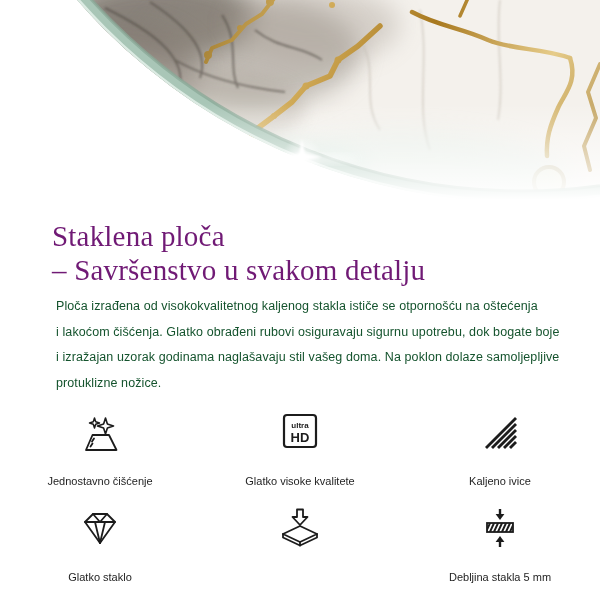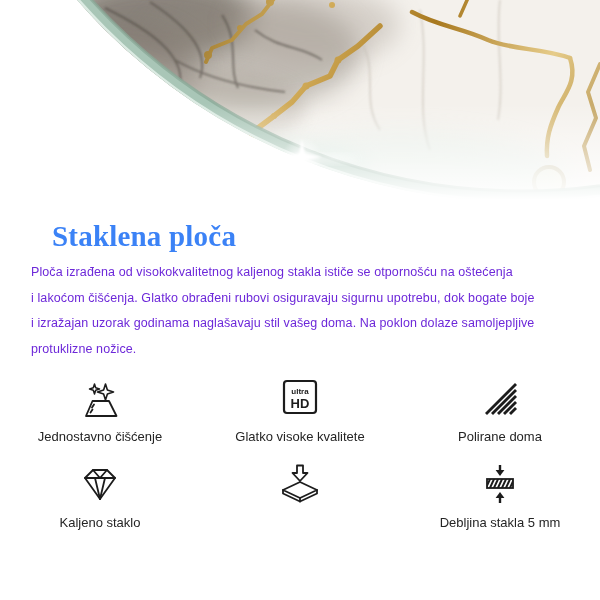--- a/index.html
+++ b/index.html
@@ -6,47 +6,47 @@
   body{
     width:600px;height:600px;background:#ffffff;overflow:hidden;
     font-family:"Liberation Sans", sans-serif;
     -webkit-font-smoothing:antialiased;
   }
   .hero{position:relative;width:600px;height:215px;background:#fff;}
   .hero svg{display:block;}
   .headline{
     margin:4px 8px 0 52px;
     font-family:"Liberation Serif", serif;
-    font-weight:700;
+    font-weight:400;
     font-size:29px;line-height:34px;
-    color:#3b82f6;letter-spacing:0.2px;
+    color:#701a75;letter-spacing:0.2px;
   }
   .headline span{display:block;}
   .description{
-    margin:7px 0 0 31px;
+    margin:7px 0 0 56px;
     width:520px;
     font-size:12.5px;line-height:25.5px;
-    color:#6d28d9;
+    color:#14532d;
     white-space:pre-line;
     letter-spacing:0.1px;
   }
   .features{
     margin-top:14px;
     display:grid;
     grid-template-columns:1fr 1fr 1fr;
     row-gap:18px;
     justify-items:center;
   }
   .feature{
     display:flex;flex-direction:column;align-items:center;
     width:190px;text-align:right;
   }
   .feature .icon{width:44px;height:44px;}
   .feature .label{
-    margin-top:10px;font-size:13px;line-height:14px;color:#242424;
+    margin-top:20px;font-size:11px;line-height:14px;color:#242424;
   }
 </style>
 </head>
 <body>
 
 <div class="hero">
   <svg width="600" height="215" viewBox="0 0 600 215">
     <defs>
       <clipPath id="plateClip">
           <circle cx="522" cy="-389" r="591"></circle>
@@ -136,20 +136,21 @@
       <circle cx="302" cy="157" r="20" fill="url(#glow)" opacity="0.95"></circle>
       <ellipse cx="312" cy="159" rx="46" ry="3" fill="#ffffff" opacity="0.85" filter="url(#b4)"></ellipse>
       <path d="M302,139 L305,154 L322,157 L305,160 L302,176 L299,160 L282,157 L299,154 Z" fill="#ffffff" filter="url(#b1)"></path>
       <circle cx="302" cy="157" r="3.5" fill="#ffffff"></circle>
     </g>
   </svg>
 </div>
 
 <h1 class="headline">
   <span>Staklena ploča</span>
+  <span>– Savršenstvo u svakom detalju</span>
 </h1>
 
 <p class="description">Ploča izrađena od visokokvalitetnog kaljenog stakla ističe se otpornošću na oštećenja
 i lakoćom čišćenja. Glatko obrađeni rubovi osiguravaju sigurnu upotrebu, dok bogate boje
 i izražajan uzorak godinama naglašavaju stil vašeg doma. Na poklon dolaze samoljepljive
 protuklizne nožice.</p>
 
 <div class="features">
 
   <div class="feature">
@@ -177,34 +178,34 @@
   <div class="feature">
     <svg class="icon" viewBox="0 0 44 44">
       <g stroke="#1c1c1c" stroke-width="2.8" stroke-linecap="butt">
         <line x1="8" y1="38" x2="38" y2="8"></line>
         <line x1="14" y1="38" x2="38" y2="14"></line>
         <line x1="20" y1="38" x2="38" y2="20"></line>
         <line x1="26" y1="38" x2="38" y2="26"></line>
         <line x1="32" y1="38" x2="38" y2="32"></line>
       </g>
     </svg>
-    <div class="label">Polirane doma</div>
+    <div class="label">Kaljeno ivice</div>
   </div>
 
   <div class="feature">
     <svg class="icon" viewBox="0 0 44 44">
       <g fill="none" stroke="#1c1c1c" stroke-width="1.8" stroke-linecap="round" stroke-linejoin="round">
         <path d="M7,16 L15,8 L29,8 L37,16 L22,37 Z"></path>
         <path d="M7,16 L37,16"></path>
         <path d="M15,8 L22,16 L29,8"></path>
         <path d="M17,16 L22,37"></path>
         <path d="M27,16 L22,37"></path>
       </g>
     </svg>
-    <div class="label">Kaljeno staklo</div>
+    <div class="label">Glatko staklo</div>
   </div>
 
   <div class="feature">
     <svg class="icon" viewBox="0 0 44 44">
       <g fill="none" stroke="#1c1c1c" stroke-width="1.8" stroke-linecap="round" stroke-linejoin="round">
         <path d="M19,3.5 L25,3.5 L25,11 L29.5,11 L22,19 L14.5,11 L19,11 Z"></path>
         <path d="M5,28 L22,20 L39,28 L22,36 Z"></path>
         <path d="M5,28 L5,31.5 L22,39.5 L39,31.5 L39,28"></path>
         <path d="M22,36 L22,39.5"></path>
       </g>

